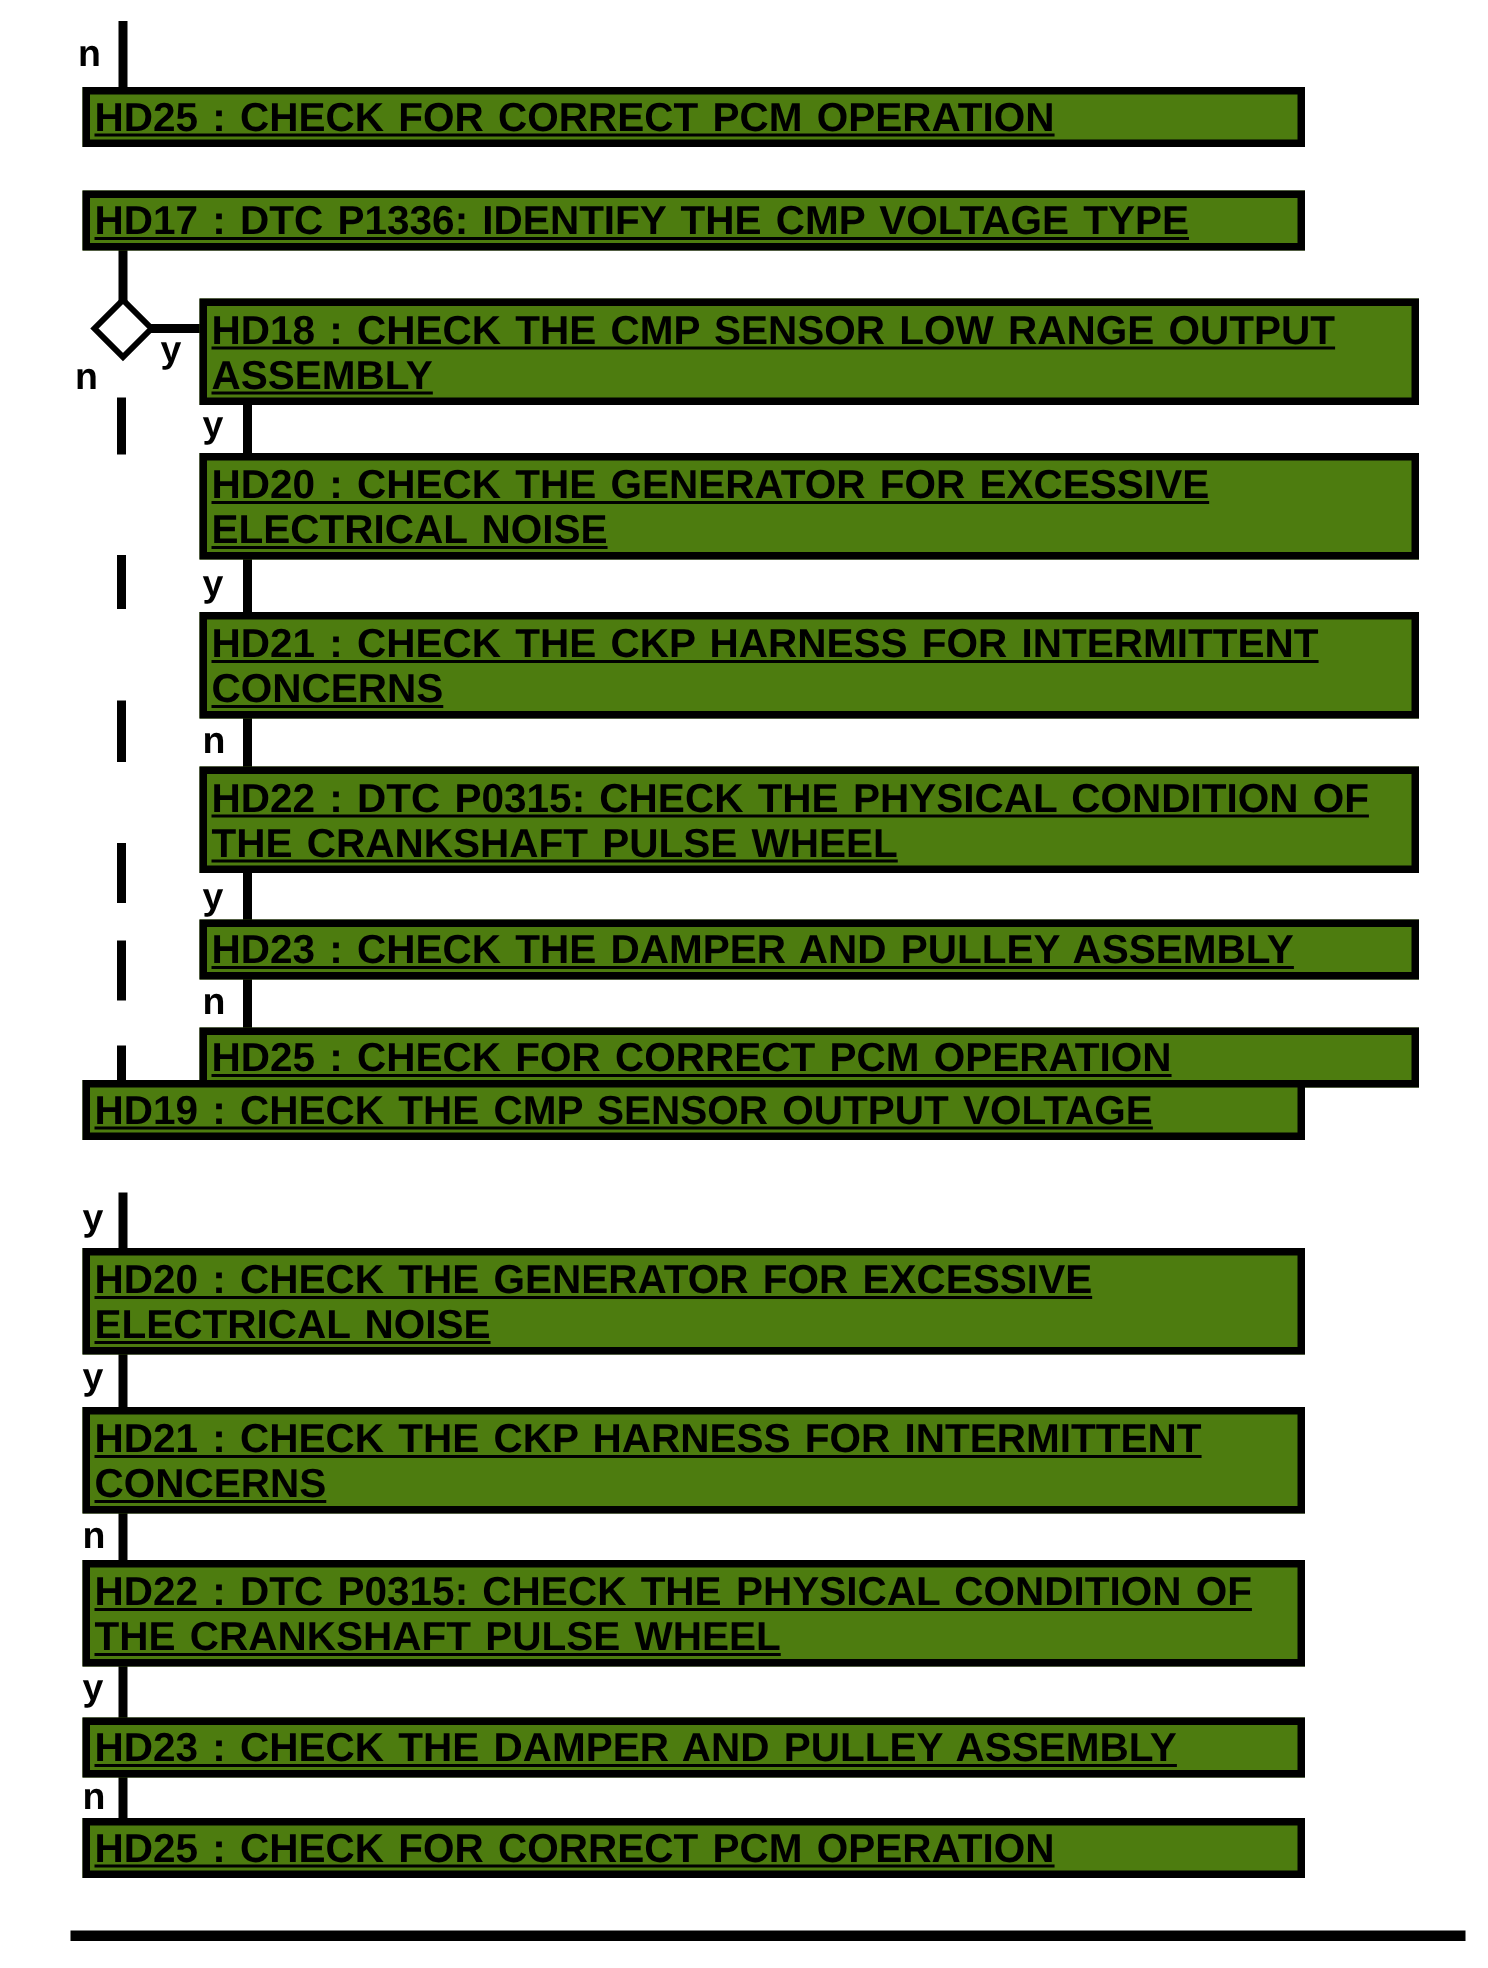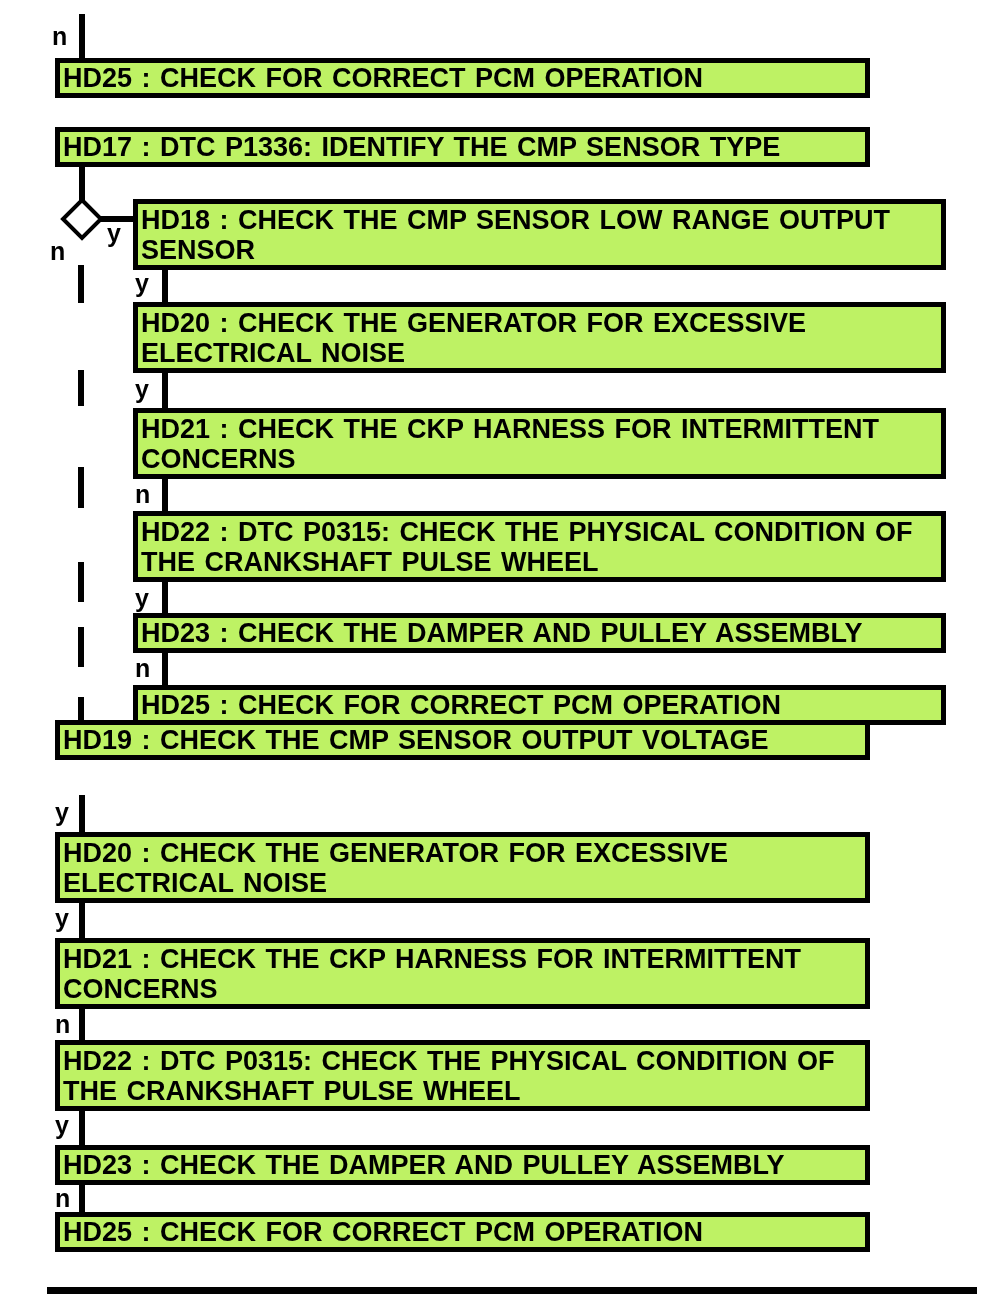--- a/index.html
+++ b/index.html
@@ -12,23 +12,24 @@
     overflow:hidden;
   }
   #wires{position:absolute;left:0;top:0;width:992px;height:1312px;}
   #wires line{stroke:#000;stroke-width:6;}
   #wires polygon{fill:#fff;stroke:#000;stroke-width:4;}
   #wires rect{fill:#000;}
   .node{
     position:absolute;
     box-sizing:border-box;
     border:5px solid #000;
-    background:#bef264;
+    background:#4d7c0f;
     padding:1px 0 12px 3px;
     overflow:hidden;
+    text-decoration:underline;
   }
   .node .ln{
     font-size:27px;
     font-weight:bold;
     line-height:30px;
     letter-spacing:0px;
     word-spacing:2px;
     white-space:nowrap;
   }
   .node.one{height:40px;}
@@ -93,26 +94,26 @@
   <div class="yn" style="left:55px;top:906px">y</div>
   <div class="yn" style="left:55px;top:1012px">n</div>
   <div class="yn" style="left:55px;top:1113px">y</div>
   <div class="yn" style="left:55px;top:1186px">n</div>
 
   <div class="node wide one" style="top:58px">
     <div class="ln">HD25 : CHECK FOR CORRECT PCM OPERATION</div>
   </div>
 
   <div class="node wide one" style="top:127px">
-    <div class="ln">HD17 : DTC P1336: IDENTIFY THE CMP SENSOR TYPE</div>
+    <div class="ln">HD17 : DTC P1336: IDENTIFY THE CMP VOLTAGE TYPE</div>
   </div>
 
   <div class="node indent two" style="top:199px">
     <div class="ln">HD18 : CHECK THE CMP SENSOR LOW RANGE OUTPUT</div>
-    <div class="ln">SENSOR</div>
+    <div class="ln">ASSEMBLY</div>
   </div>
 
   <div class="node indent two" style="top:302px">
     <div class="ln">HD20 : CHECK THE GENERATOR FOR EXCESSIVE</div>
     <div class="ln">ELECTRICAL NOISE</div>
   </div>
 
   <div class="node indent two" style="top:408px">
     <div class="ln">HD21 : CHECK THE CKP HARNESS FOR INTERMITTENT</div>
     <div class="ln">CONCERNS</div>

